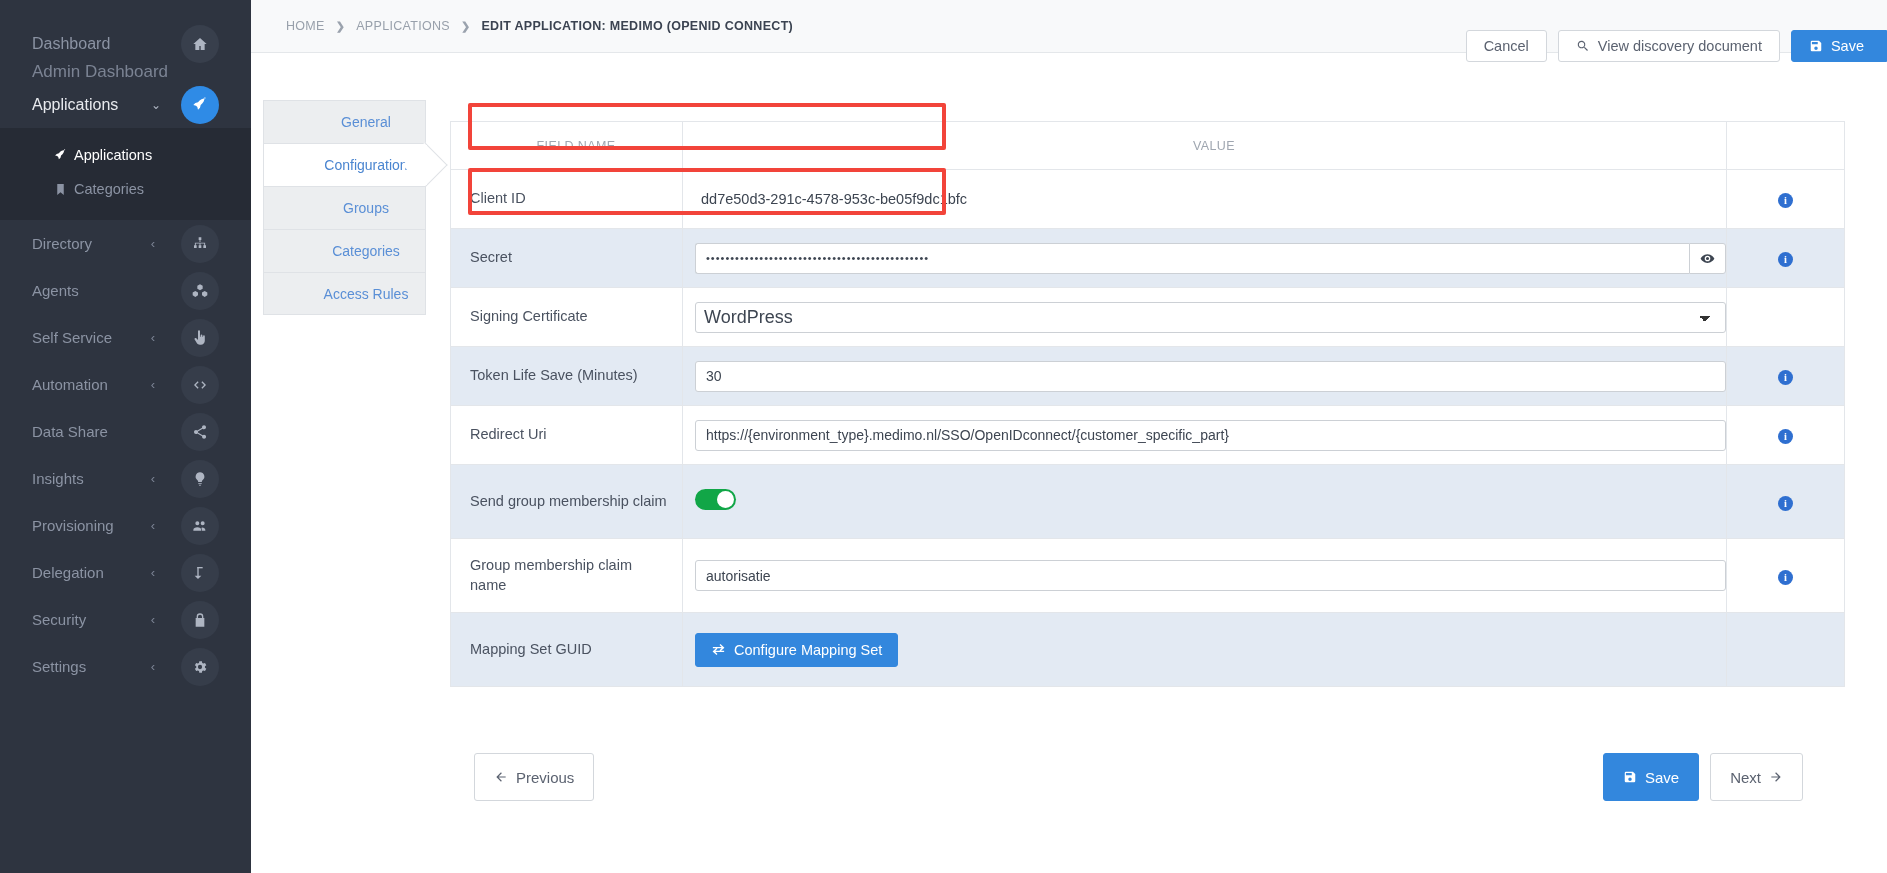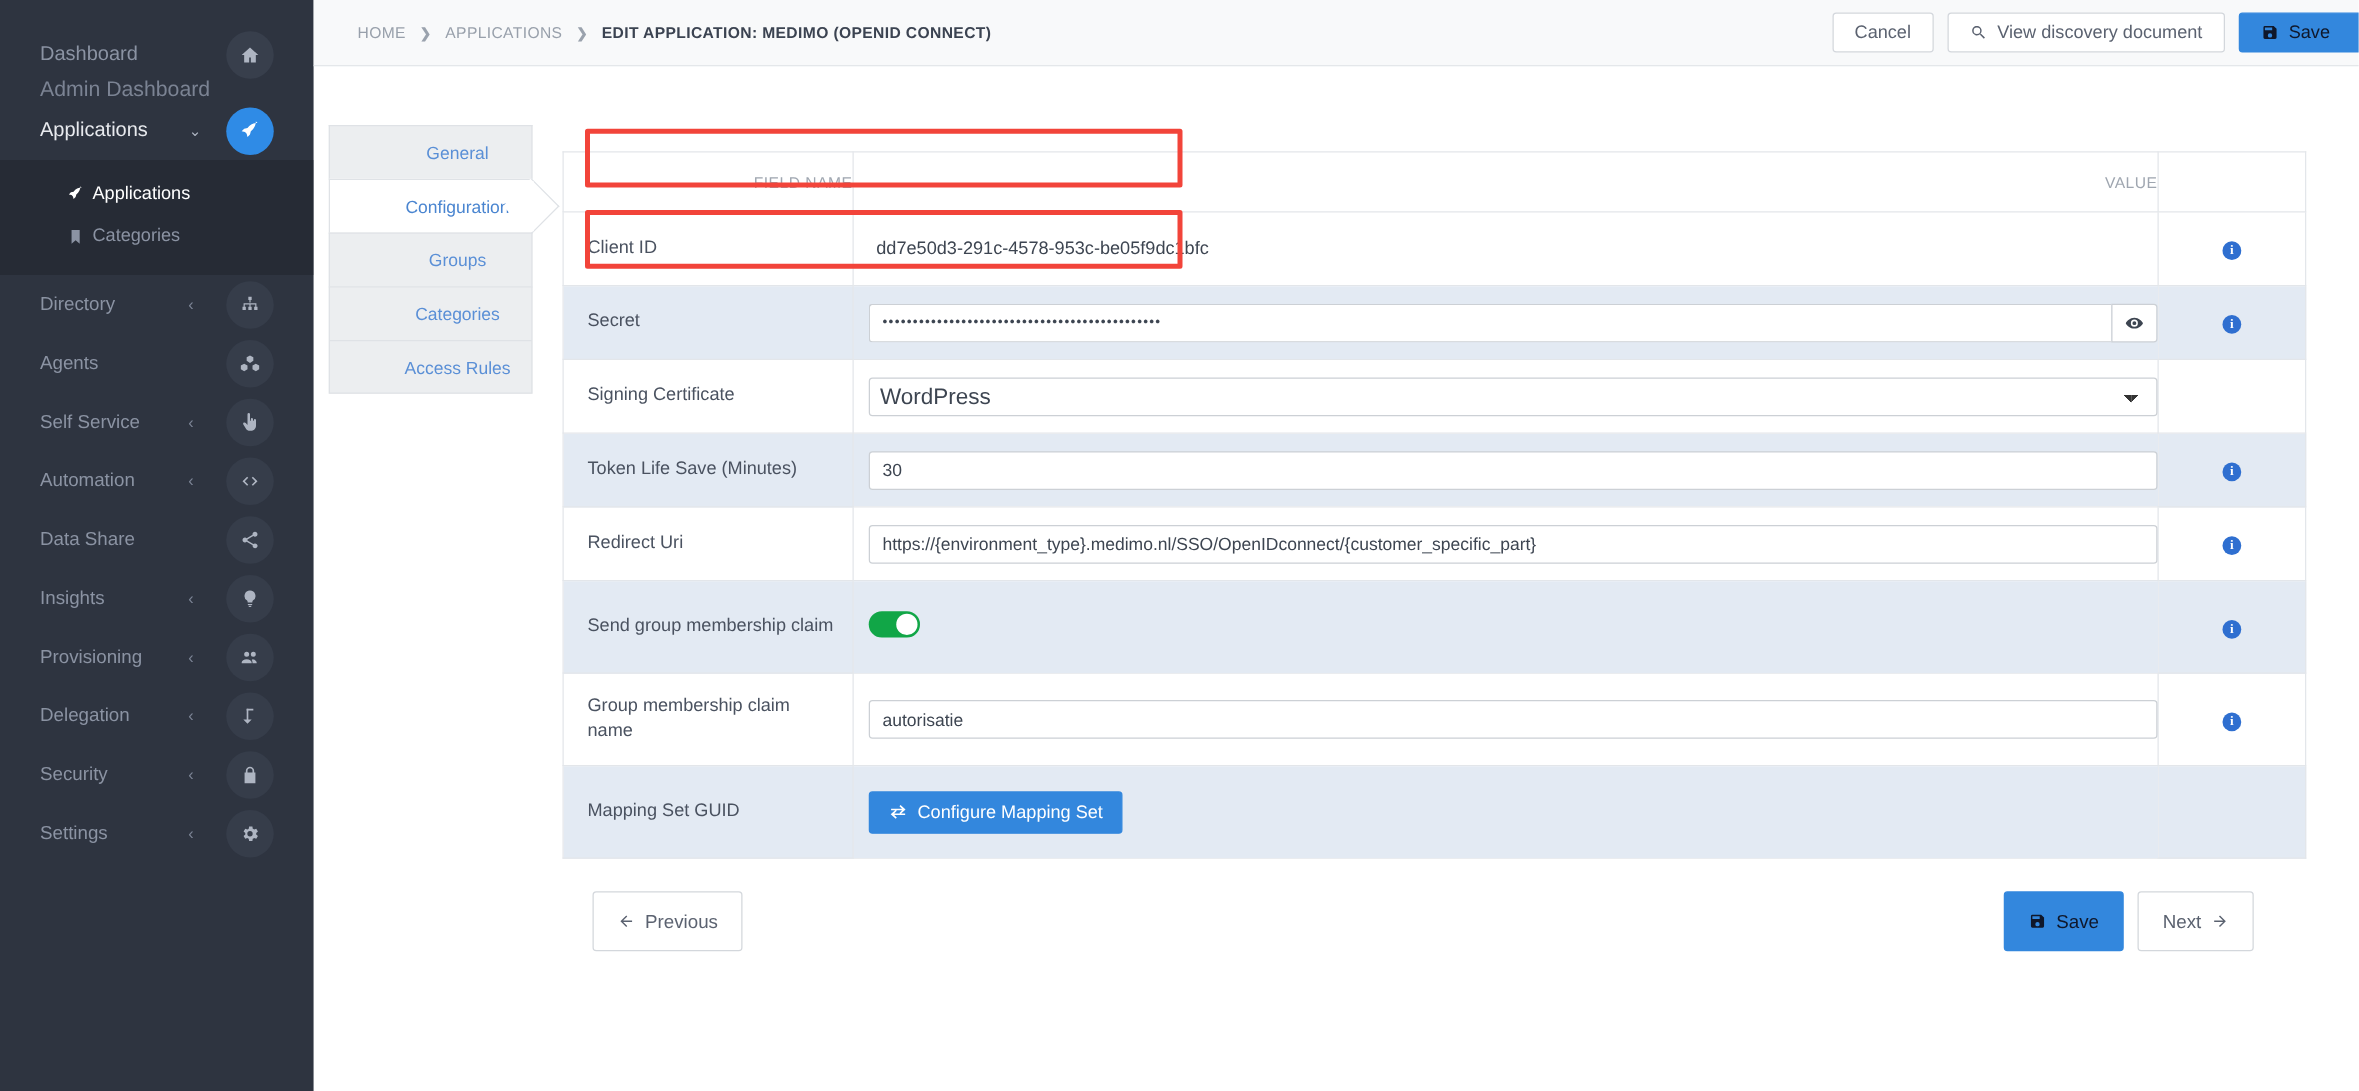--- a/index.html
+++ b/index.html
@@ -84,24 +84,24 @@
   }
   .crumbs { display: flex; align-items: center; gap: 11px; font-size: 12.5px; letter-spacing: .3px; }
   .crumbs .c { color: #98a0ab; text-transform: uppercase; }
   .crumbs .c.cur { color: #3b4351; font-weight: bold; }
   .crumbs .sep { color: #9aa2ad; font-size: 11px; font-weight: bold;}
   .topbar-actions { margin-left: auto; display: flex; align-items: center; gap: 0; padding-right: 0; }
   .btn {
     border: 1px solid #d3d7dc; background: #fff; color: #5b6270;
     font-size: 14.5px; height: 32px; padding: 0 17px;
     border-radius: 3px; display: inline-flex; align-items: center; gap: 8px;
-    cursor: pointer; font-family: "Liberation Sans", sans-serif; white-space: nowrap;
+    cursor: pointer; font-family: "Liberation Sans", sans-serif; white-space: nowrap; margin-top: 40px;
   }
   .btn svg { width: 14px; height: 14px; fill: currentColor; }
-  .btn-primary { background: #3387dd; border-color: #3387dd; color: #0f172a; }
+  .btn-primary { background: #3387dd; border-color: #3387dd; color: #ffffff; }
   .topbar-actions .btn { margin-left: 11px; }
   .topbar-actions .btn-primary { margin-left: 11px; border-radius: 3px 0 0 3px; padding: 0 22px 0 17px;}
 
   .content { flex: 1 1 auto; display: flex; padding: 0; overflow: hidden; }
 
   
   .wizard {
     width: 175px; flex: 0 0 175px;
     padding: 47px 0 0 12px;
   }
@@ -135,21 +135,21 @@
 
   
   .tablewrap { flex: 1 1 auto; padding: 68px 42px 0 24px; }
   table.cfg { width: 100%; border-collapse: collapse; table-layout: fixed; }
   table.cfg th, table.cfg td {
     border: 1px solid #e3e6ea;
     vertical-align: middle;
   }
   table.cfg thead th {
     height: 48px;
-    text-align: right;
+    text-align: center;
     font-size: 12.5px; letter-spacing: .4px;
     color: #9fa6b0; font-weight: normal;
     padding: 0 0 0 19px;
     background: #fff;
   }
   .col-field { width: 232px; }
   .col-info  { width: 118px; }
   table.cfg tbody tr.alt td { background: #e3eaf3; }
   table.cfg tbody td.fieldname {
     font-size: 14.5px; color: #4a5260;

